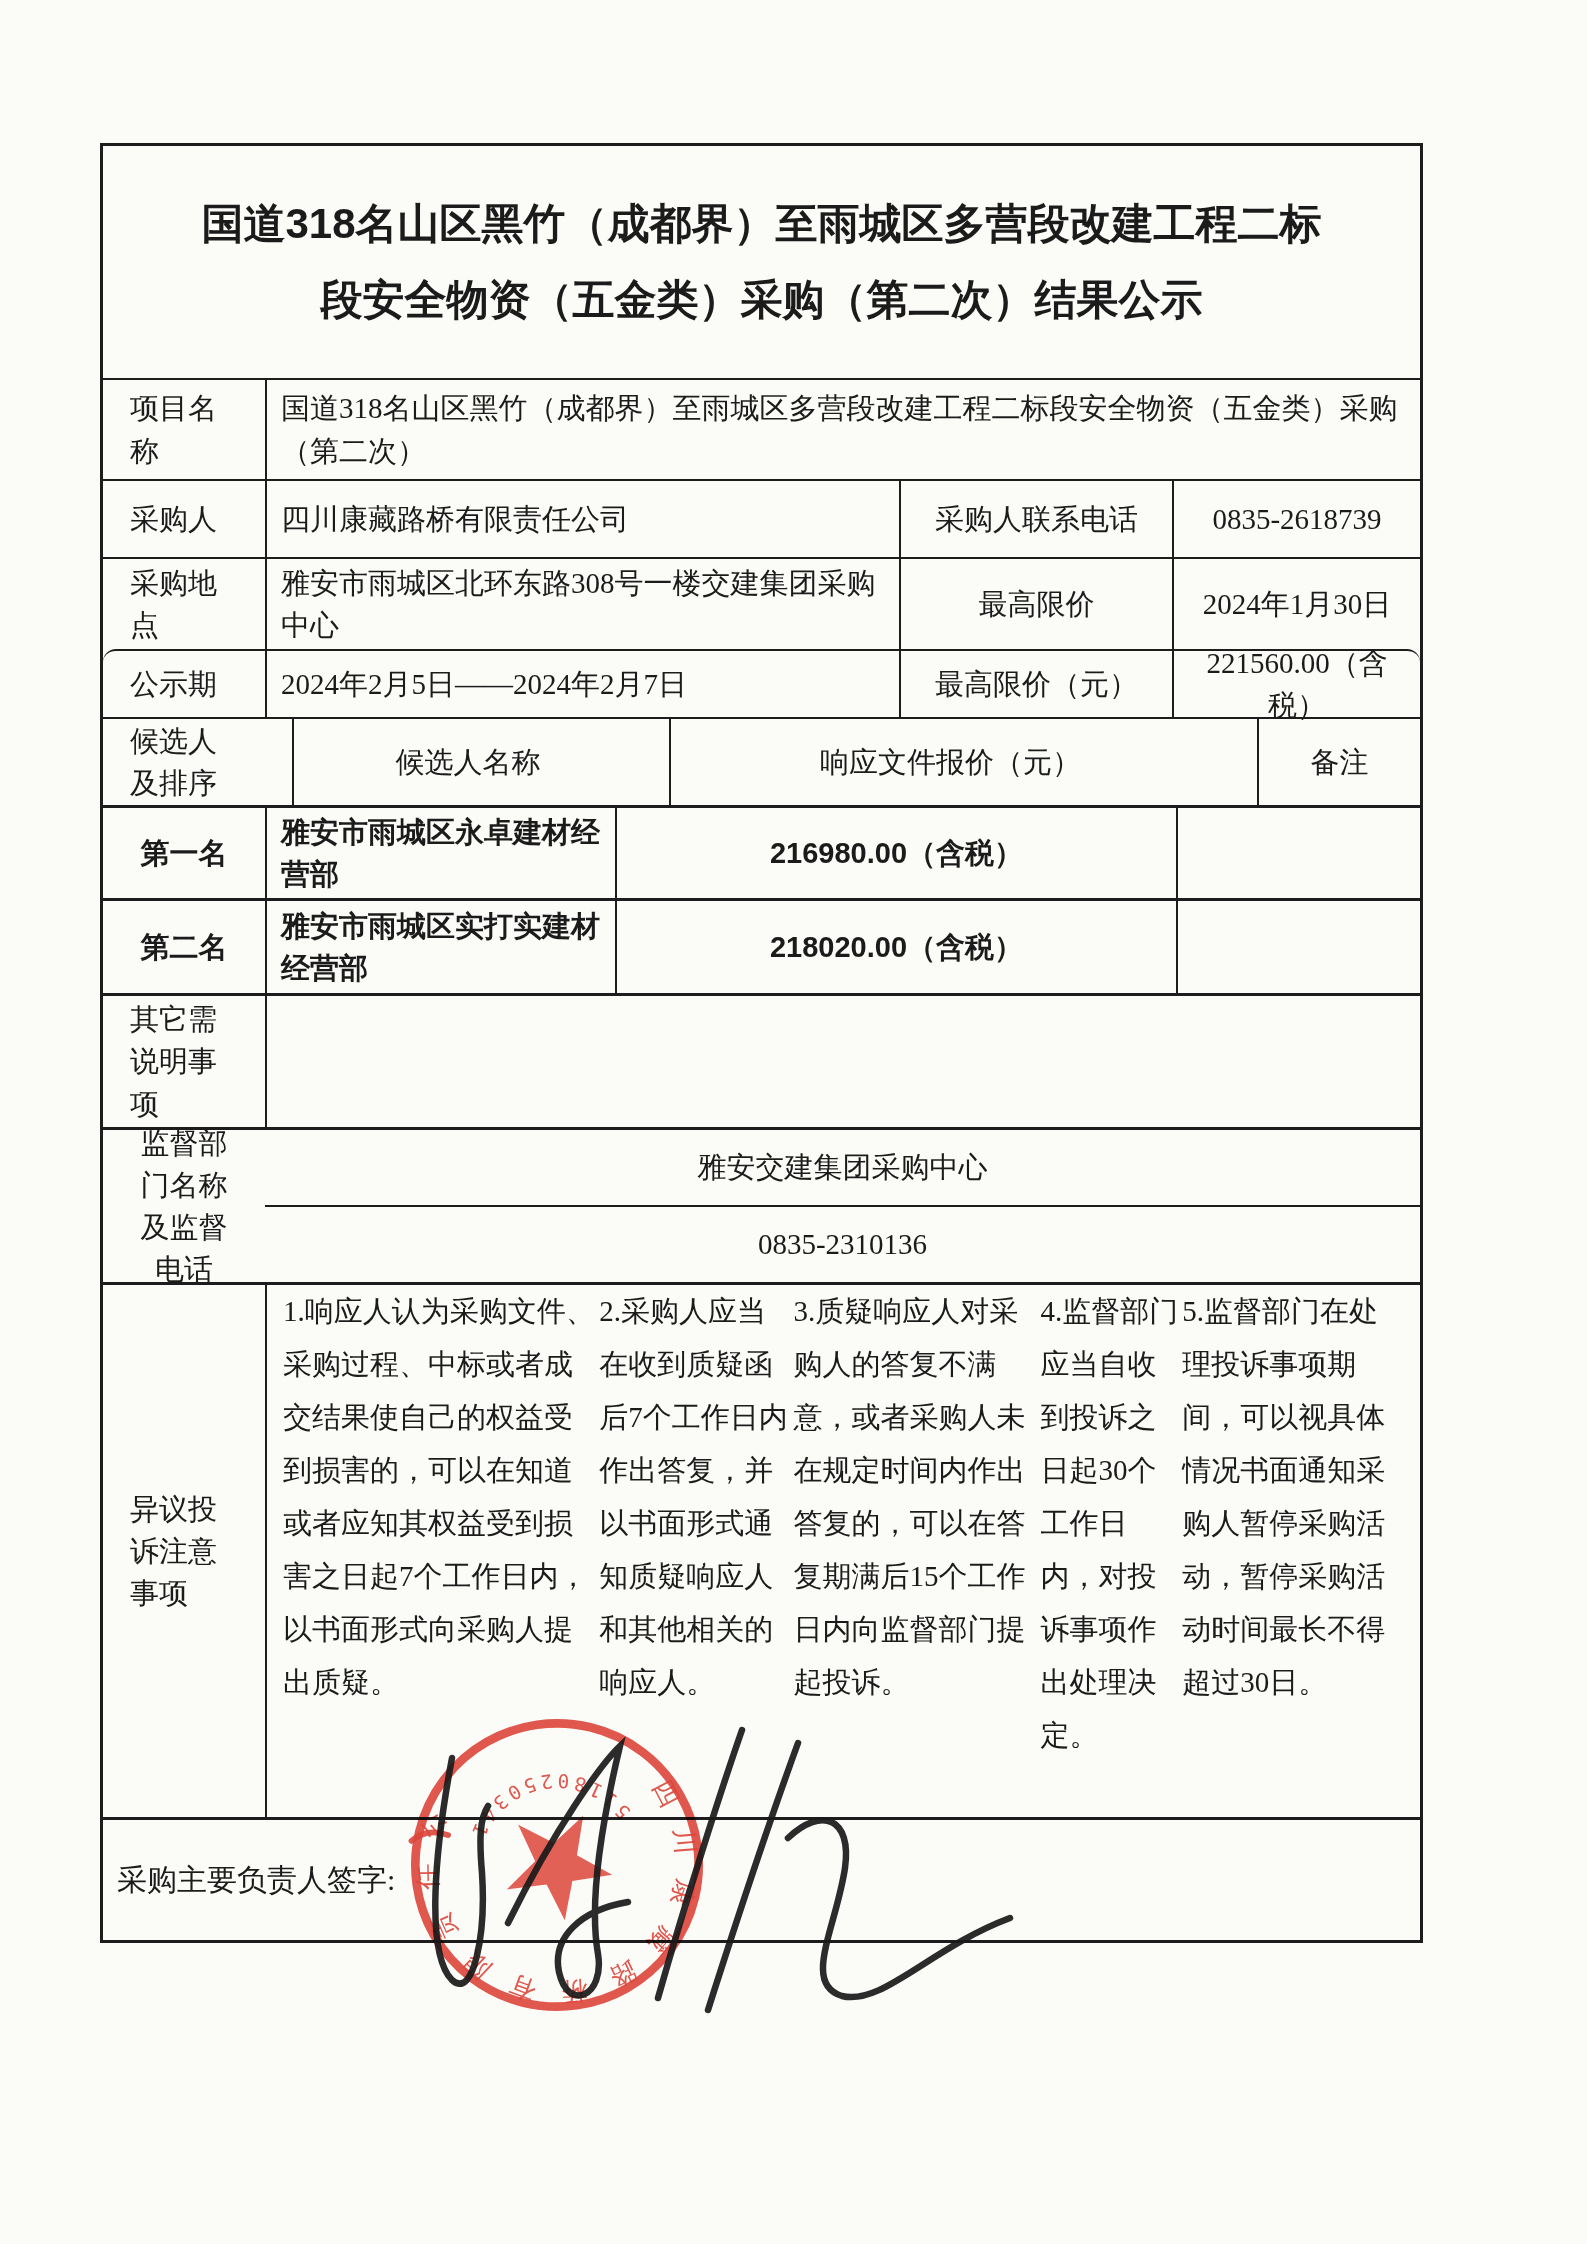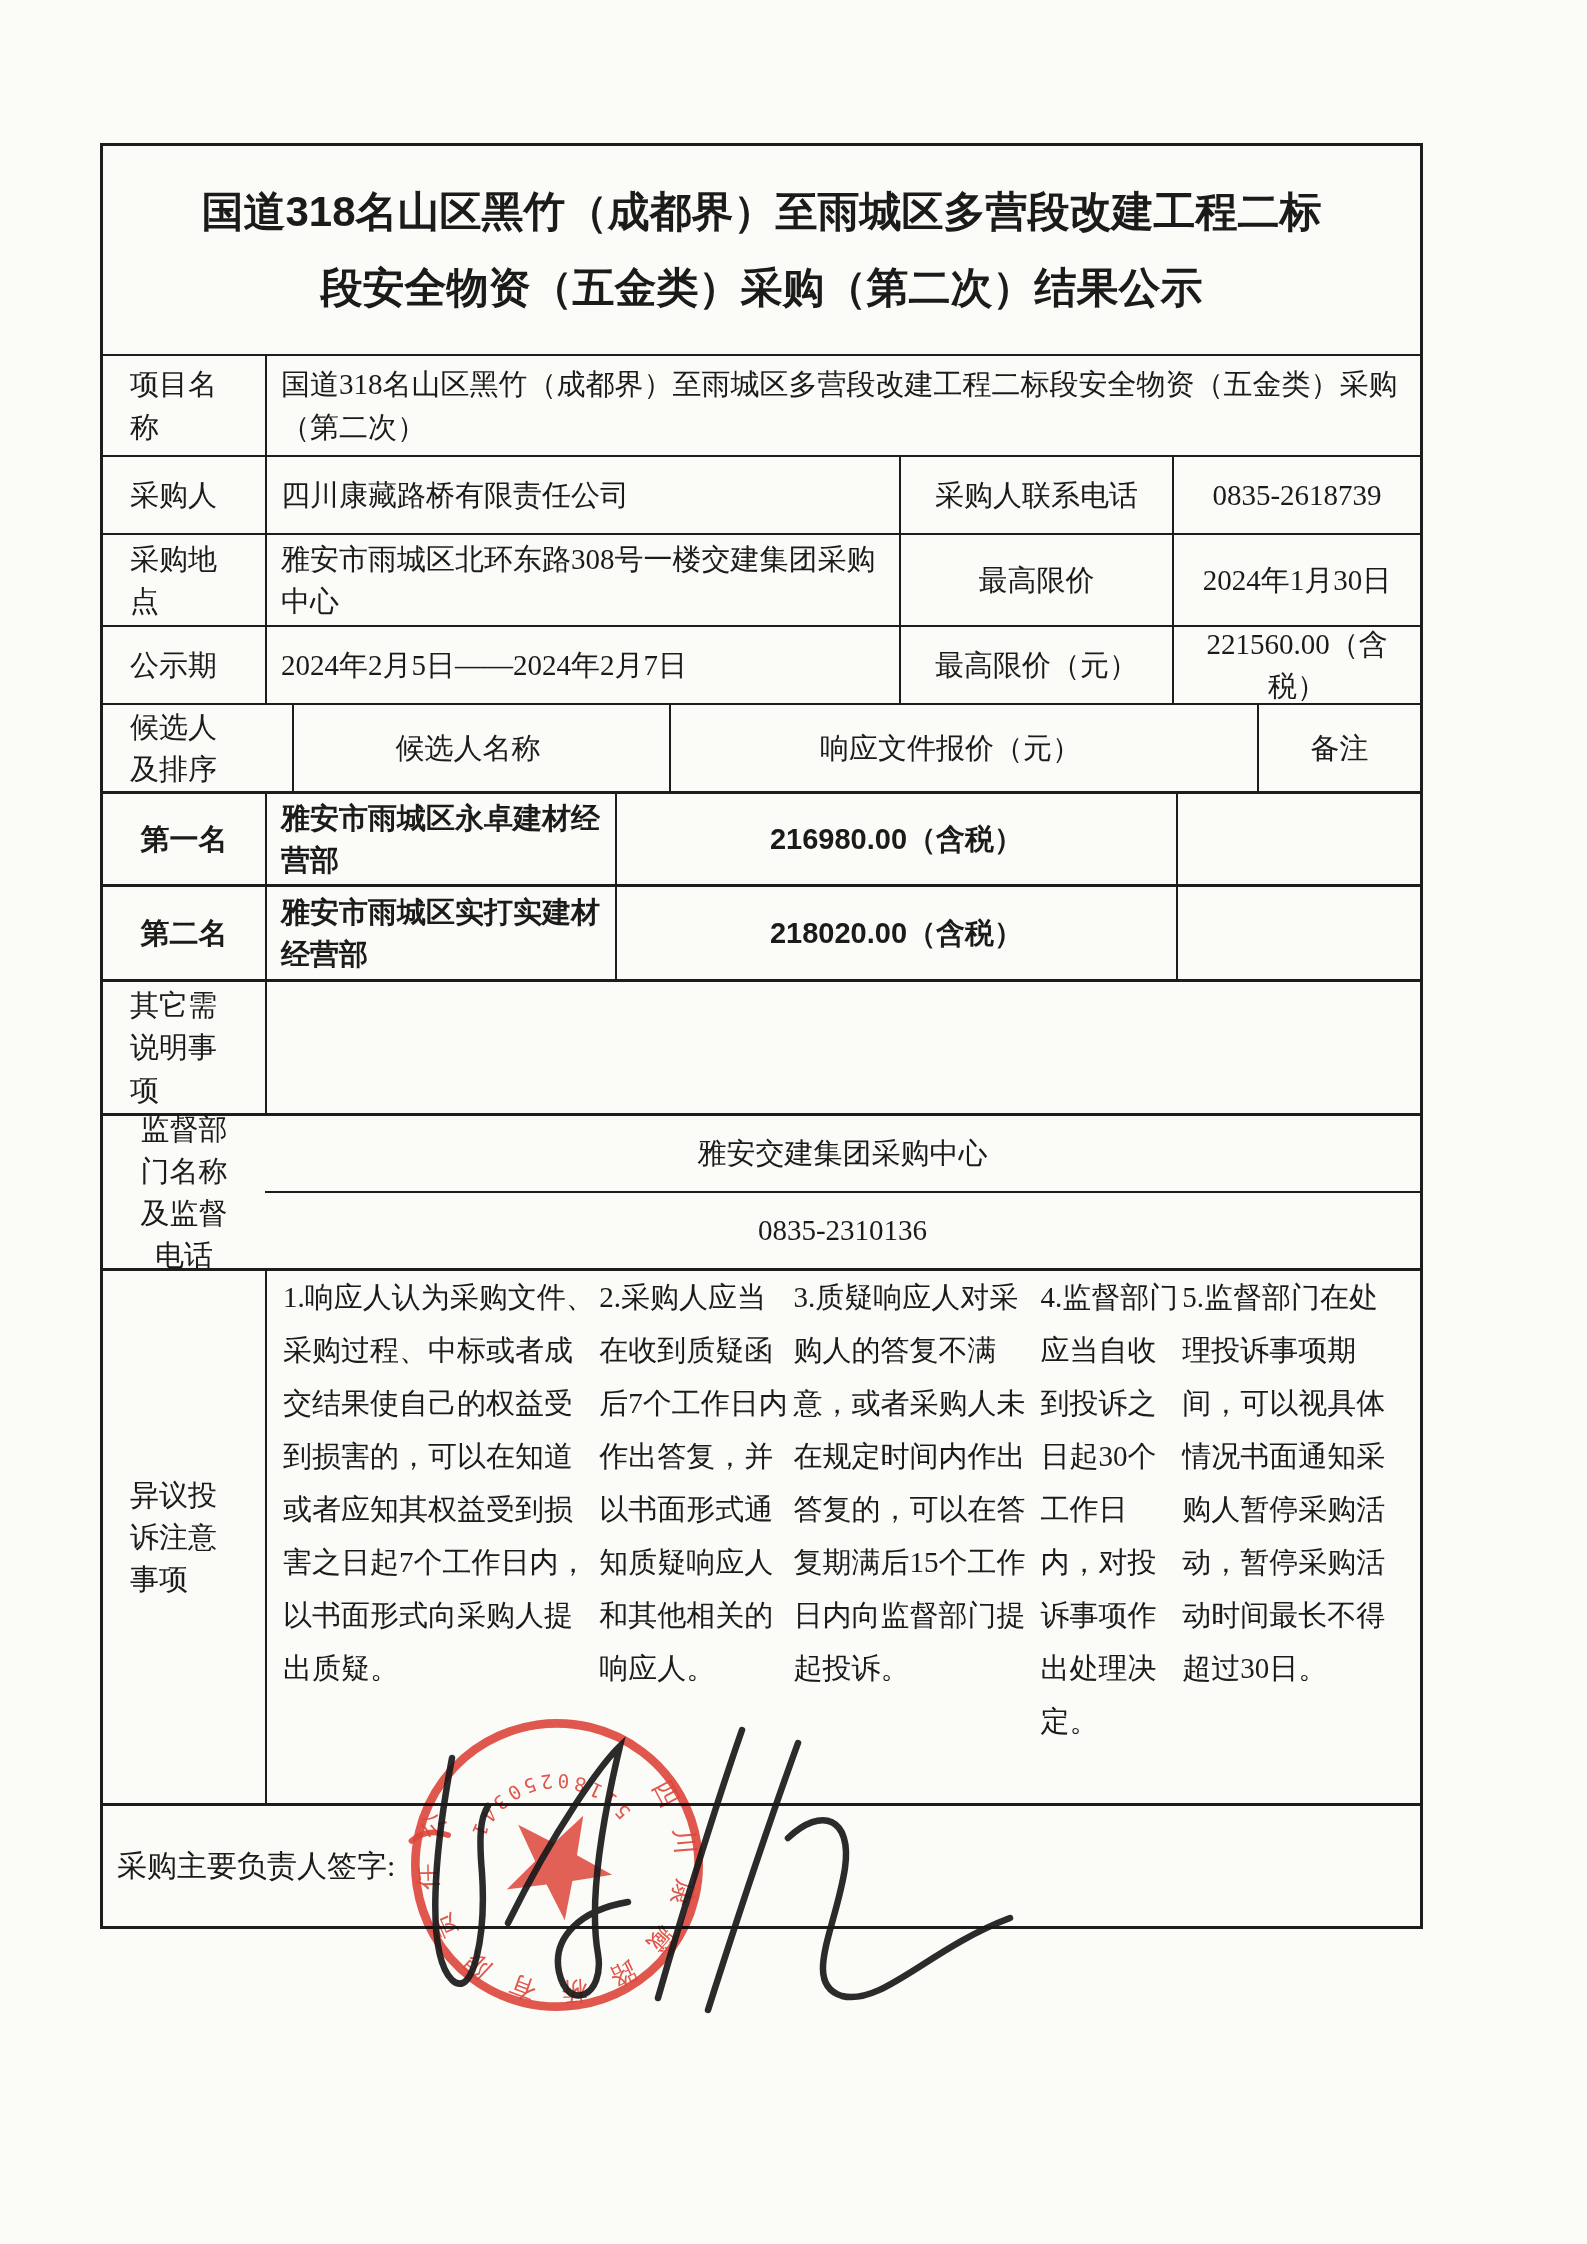--- a/index.html
+++ b/index.html
@@ -23,25 +23,25 @@
     box-sizing:border-box;border-left:2px solid #1d1d1d;
     display:flex;align-items:center;
     padding:6px 14px;font-size:29px;line-height:1.45;
   }
   .cell.nb{border-left:none;}
   .label{flex:0 0 162px;width:162px;padding:6px 27px;}
   .grow{flex:1 1 auto;}
   .c-center{justify-content:center;text-align:center;}
   .tac{text-align:center;}
   .bold{font-weight:bold;font-family:"Liberation Sans","DejaVu Sans",sans-serif;}
-  .r-title{height:208px;}
+  .r-title{height:232px;}
   .r-project{height:101px;}
   .r-purchaser{height:78px;}
   .r-location{height:92px;}
-  .r-publicity{height:78px;}
+  .r-publicity{height:68px;border-radius:13px;}
   .r-candhead{height:88px;gap:27px;}
   .r-cand1{height:93px;}
   .r-cand2{height:95px;}
   .r-other{height:134px;}
   .r-superv{height:155px;}
   .r-objection{height:535px;}
   .r-sign{height:123px;}
   .title-cell{
     flex:1;display:flex;flex-direction:column;justify-content:center;
     text-align:center;font-size:42px;font-weight:bold;line-height:76px;

